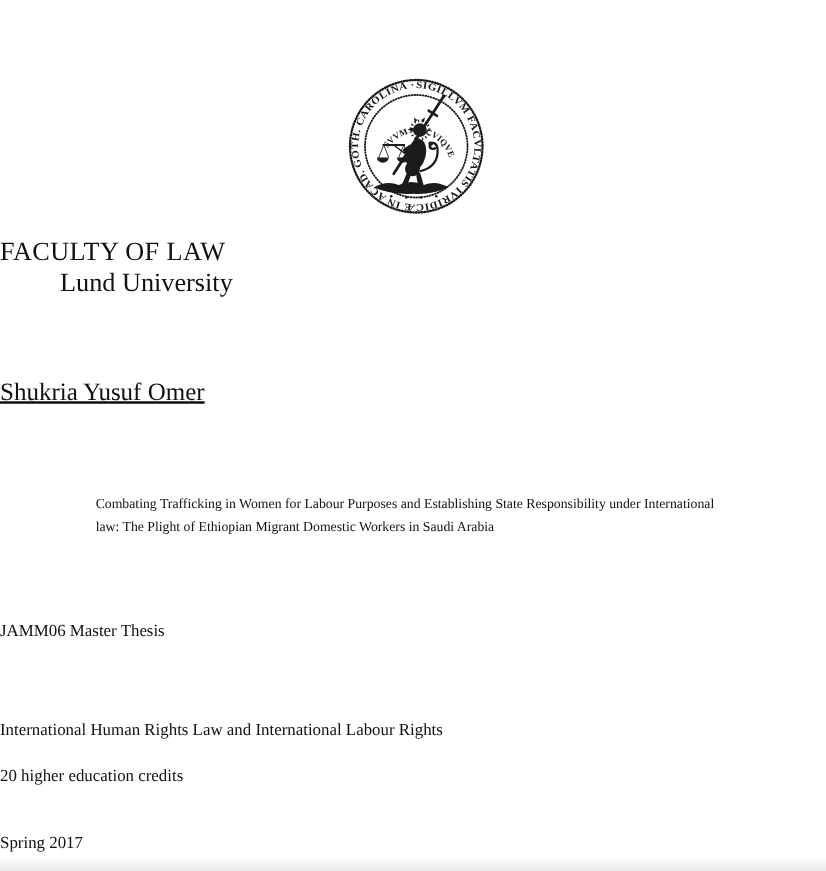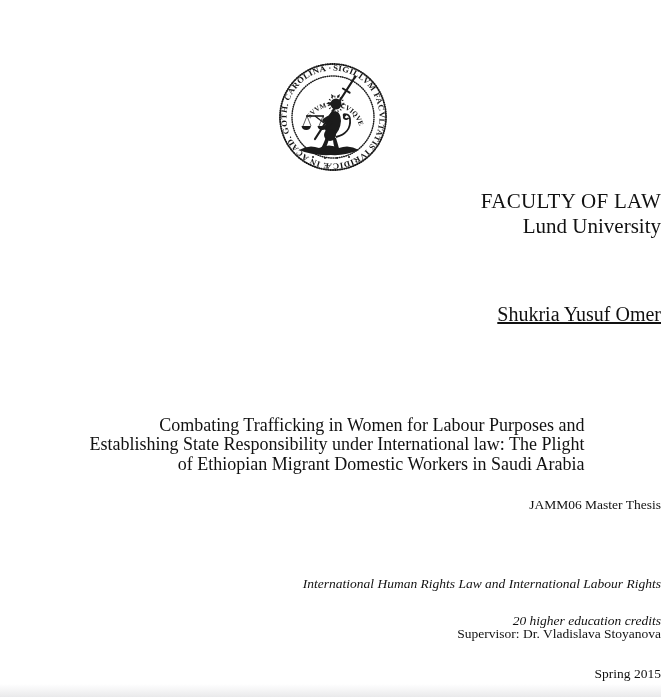--- a/index.html
+++ b/index.html
@@ -13,64 +13,64 @@
     height: 697px;
     background: #ffffff;
     overflow: hidden;
     font-family: "Liberation Serif", "DejaVu Serif", serif;
     color: #111111;
   }
   .centered {
     position: absolute;
     left: 0;
     right: 0;
-    text-align: right;
+    text-align: left;
     white-space: pre-line;
   }
   .seal-wrap {
     position: absolute;
     left: 272px;
     top: 56px;
     width: 122px;
     height: 122px;
   }
   .seal-wrap svg { display: block; }
   .faculty {
     top: 189px;
     font-size: 21px;
     letter-spacing: 0.3px;
   }
   .university {
     top: 214px;
     font-size: 21px;
+    margin-left: 48px;
   }
   .author {
     top: 303px;
     font-size: 20px;
     text-decoration: underline;
   }
   .thesis-title {
-    top: 396px;
-    font-size: 18px;
+    top: 374px;
+    font-size: 11px;
     line-height: 19.5px;
   }
   .thesis-title .inner {
     display: block;
     max-width: 508px;
     margin: 0 auto;
   }
   .course {
     top: 497px;
     font-size: 13.5px;
   }
   .programme-block {
     top: 556px;
     font-size: 13.5px;
     line-height: 18.5px;
-    font-style: italic;
   }
   .supervisor {
     top: 626px;
     font-size: 13.5px;
   }
   .term {
     top: 666px;
     font-size: 13.5px;
   }
   .bottom-edge {
@@ -165,19 +165,18 @@
     <span class="inner">Combating Trafficking in Women for Labour Purposes and Establishing State Responsibility under International law: The Plight of Ethiopian Migrant Domestic Workers in Saudi Arabia</span>
   </div>
 
   <div class="centered course">JAMM06 Master Thesis</div>
 
   <div class="centered programme-block">
     <div>International Human Rights Law and International Labour Rights</div>
     <div>20 higher education credits</div>
   </div>
 
-  <div class="centered supervisor">Supervisor: Dr. Vladislava Stoyanova</div>
 
-  <div class="centered term">Spring 2015</div>
+  <div class="centered term">Spring 2017</div>
 
   <div class="bottom-edge"></div>
 
 </div>
 
 </body></html>

